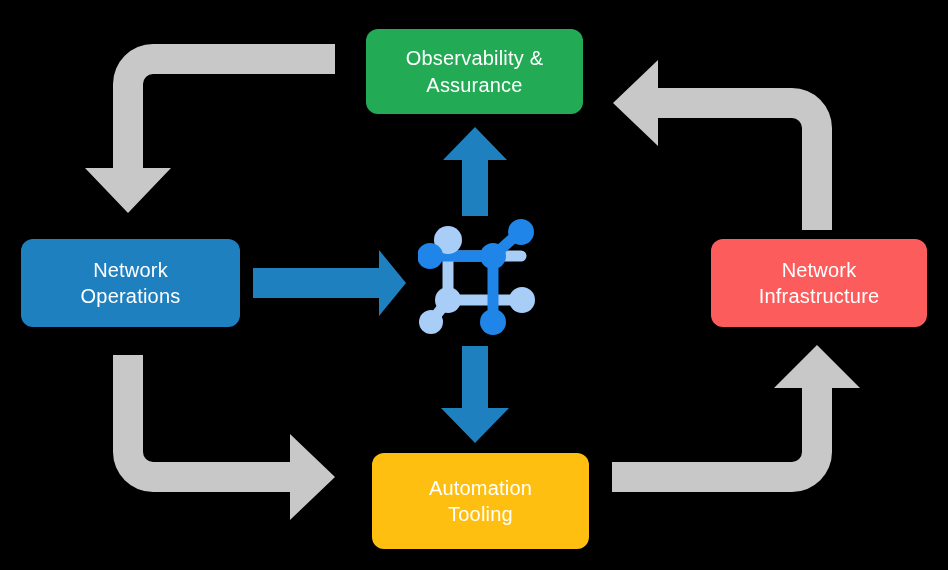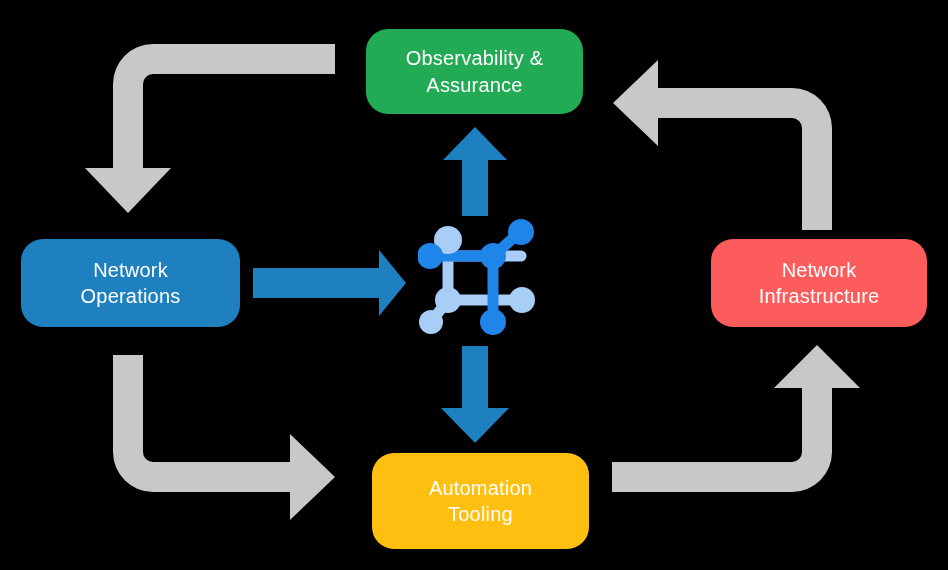--- a/index.html
+++ b/index.html
@@ -25,21 +25,21 @@
     width: 948px;
     height: 570px;
     pointer-events: none;
   }
   .node-box {
     position: absolute;
     display: flex;
     align-items: center;
     justify-content: center;
     text-align: center;
-    border-radius: 22px;
+    border-radius: 12px;
     color: #ffffff;
     font-size: 20px;
     line-height: 1.32;
     font-weight: 400;
     letter-spacing: 0.2px;
     box-sizing: border-box;
     padding: 6px 10px;
     z-index: 5;
   }
   .node-label {

